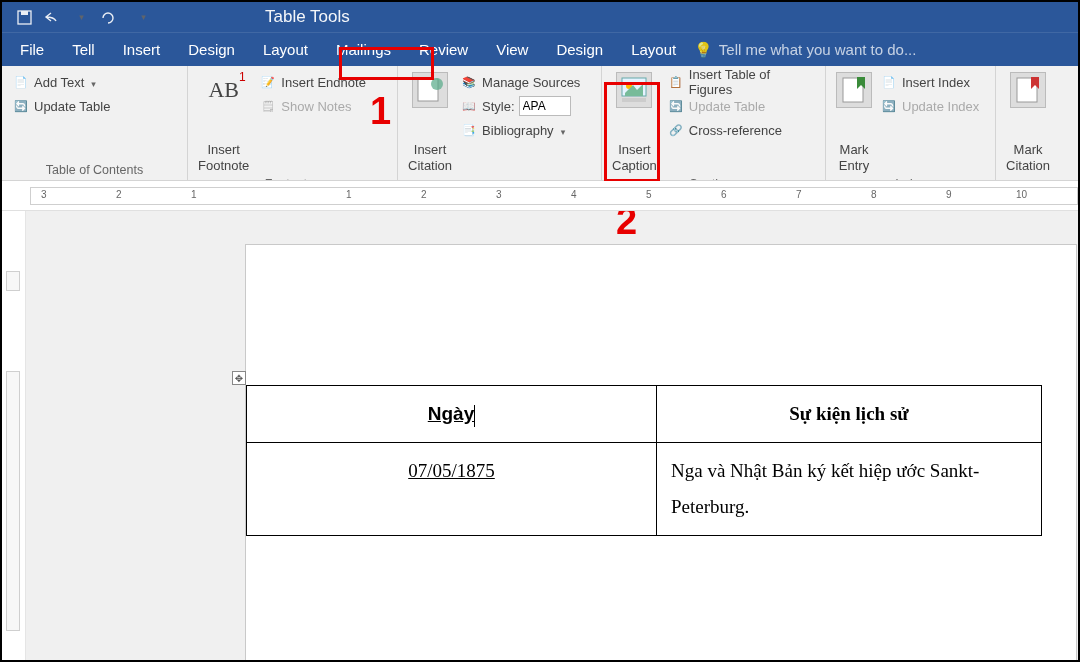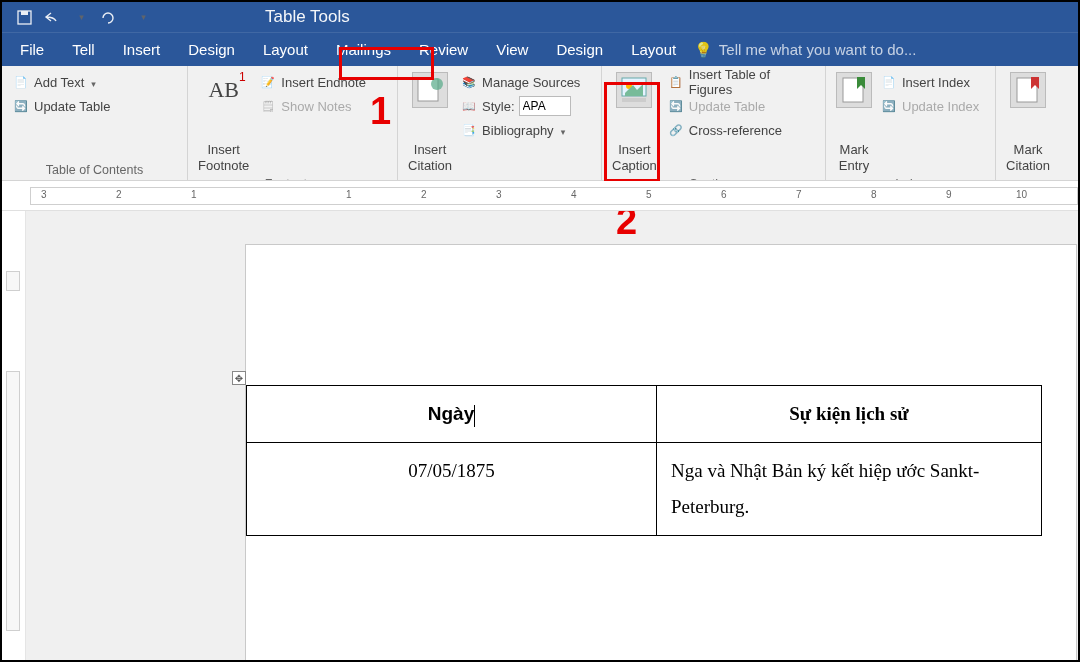--- a/index.html
+++ b/index.html
@@ -34,21 +34,21 @@
   
   .workspace { display:flex; height: calc(662px - 4px - 30px - 34px - 115px - 30px); }
   .ruler-v { width:24px; background:#fff; border-right:1px solid #e5e5e5; position:relative;}
   .ruler-v .vbar{ position:absolute; left:4px; width:14px; border:1px solid #cfcfcf; background:#f7f7f7;}
   .docarea { flex:1; background:#f0f0f0; overflow:auto;}
   .page { background:#fff; margin: 34px 0 0 220px; width: 830px; min-height: 600px; box-shadow: 0 0 0 1px #c9c9c9; position:relative; padding-top: 140px;}
   .move-handle{position:absolute; left:-14px; top:126px; width:14px; height:14px; border:1px solid #888; background:#fff; font-size:10px; display:flex;align-items:center;justify-content:center;color:#555;}
   table.wtable { border-collapse: collapse; width: 796px; margin-left:0;}
   table.wtable td { border:1.5px solid #000; padding: 10px 14px; font-size:19px; font-family: "Times New Roman", serif; line-height:1.9; vertical-align:top;}
   table.wtable tr.head td { text-align:center; font-weight:bold; }
-  table.wtable td.c1 { width: 410px; text-align:center;}
+  table.wtable td.c1 { width: 410px; text-align:center;text-decoration:underline;}
   
   .redbox { position:absolute; border:3px solid #e80000; pointer-events:none;}
   .redlabel { position:absolute; color:#e80000; font-size:38px; font-weight:bold; font-family: Arial, sans-serif;}
   .cursor-line{display:inline-block; border-right:1px solid #000; height:22px; vertical-align:middle;}
 </style>
 </head>
 <body>
 
 <div class="titlebar">
   <div class="qat">

